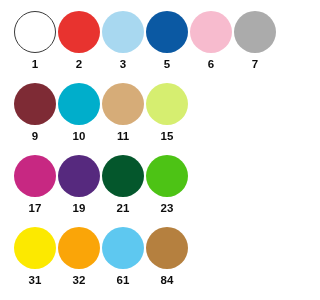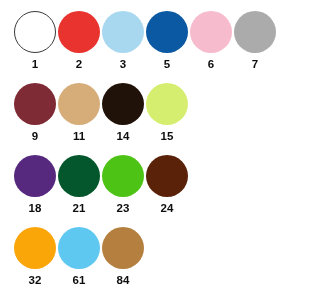--- a/index.html
+++ b/index.html
@@ -100,51 +100,55 @@
         <div class="swatch-circle" title="#ababab" style="background: rgb(171, 171, 171);"></div>
         <div class="swatch-label">7</div>
       </div>
     </div>
     <div class="swatch-row">
       <div class="swatch-cell">
         <div class="swatch-circle" title="#7e2b35" style="background: rgb(126, 43, 53);"></div>
         <div class="swatch-label">9</div>
       </div>
       <div class="swatch-cell">
+        <div class="swatch-circle" title="#00aecb" style="background: rgb(0, 174, 203);"></div>
+        <div class="swatch-label">10</div>
+      </div>
+      <div class="swatch-cell">
         <div class="swatch-circle" title="#d6ac78" style="background: rgb(214, 172, 120);"></div>
         <div class="swatch-label">11</div>
-      </div>
-      <div class="swatch-cell">
-        <div class="swatch-circle" title="#201109" style="background: rgb(32, 17, 9);"></div>
-        <div class="swatch-label">14</div>
       </div>
       <div class="swatch-cell">
         <div class="swatch-circle" title="#d6ee70" style="background: rgb(214, 238, 112);"></div>
         <div class="swatch-label">15</div>
       </div>
     </div>
     <div class="swatch-row">
       <div class="swatch-cell">
+        <div class="swatch-circle" title="#c72882" style="background: rgb(199, 40, 130);"></div>
+        <div class="swatch-label">17</div>
+      </div>
+      <div class="swatch-cell">
         <div class="swatch-circle" title="#56297e" style="background: rgb(86, 41, 126);"></div>
-        <div class="swatch-label">18</div>
+        <div class="swatch-label">19</div>
       </div>
       <div class="swatch-cell">
         <div class="swatch-circle" title="#04572c" style="background: rgb(4, 87, 44);"></div>
         <div class="swatch-label">21</div>
       </div>
       <div class="swatch-cell">
         <div class="swatch-circle" title="#4dc315" style="background: rgb(77, 195, 21);"></div>
         <div class="swatch-label">23</div>
       </div>
-      <div class="swatch-cell">
-        <div class="swatch-circle" title="#5a2208" style="background: rgb(90, 34, 8);"></div>
-        <div class="swatch-label">24</div>
-      </div>
     </div>
     <div class="swatch-row">
+      <div class="swatch-cell">
+        <div class="swatch-circle" title="#fce900" style="background: rgb(252, 233, 0);"></div>
+        <div class="swatch-label">31</div>
+      </div>
       <div class="swatch-cell">
         <div class="swatch-circle" title="#faa508" style="background: rgb(250, 165, 8);"></div>
         <div class="swatch-label">32</div>
       </div>
       <div class="swatch-cell">
         <div class="swatch-circle" title="#5ec8f0" style="background: rgb(94, 200, 240);"></div>
         <div class="swatch-label">61</div>
       </div>
       <div class="swatch-cell">
         <div class="swatch-circle" title="#b5803f" style="background: rgb(181, 128, 63);"></div>

